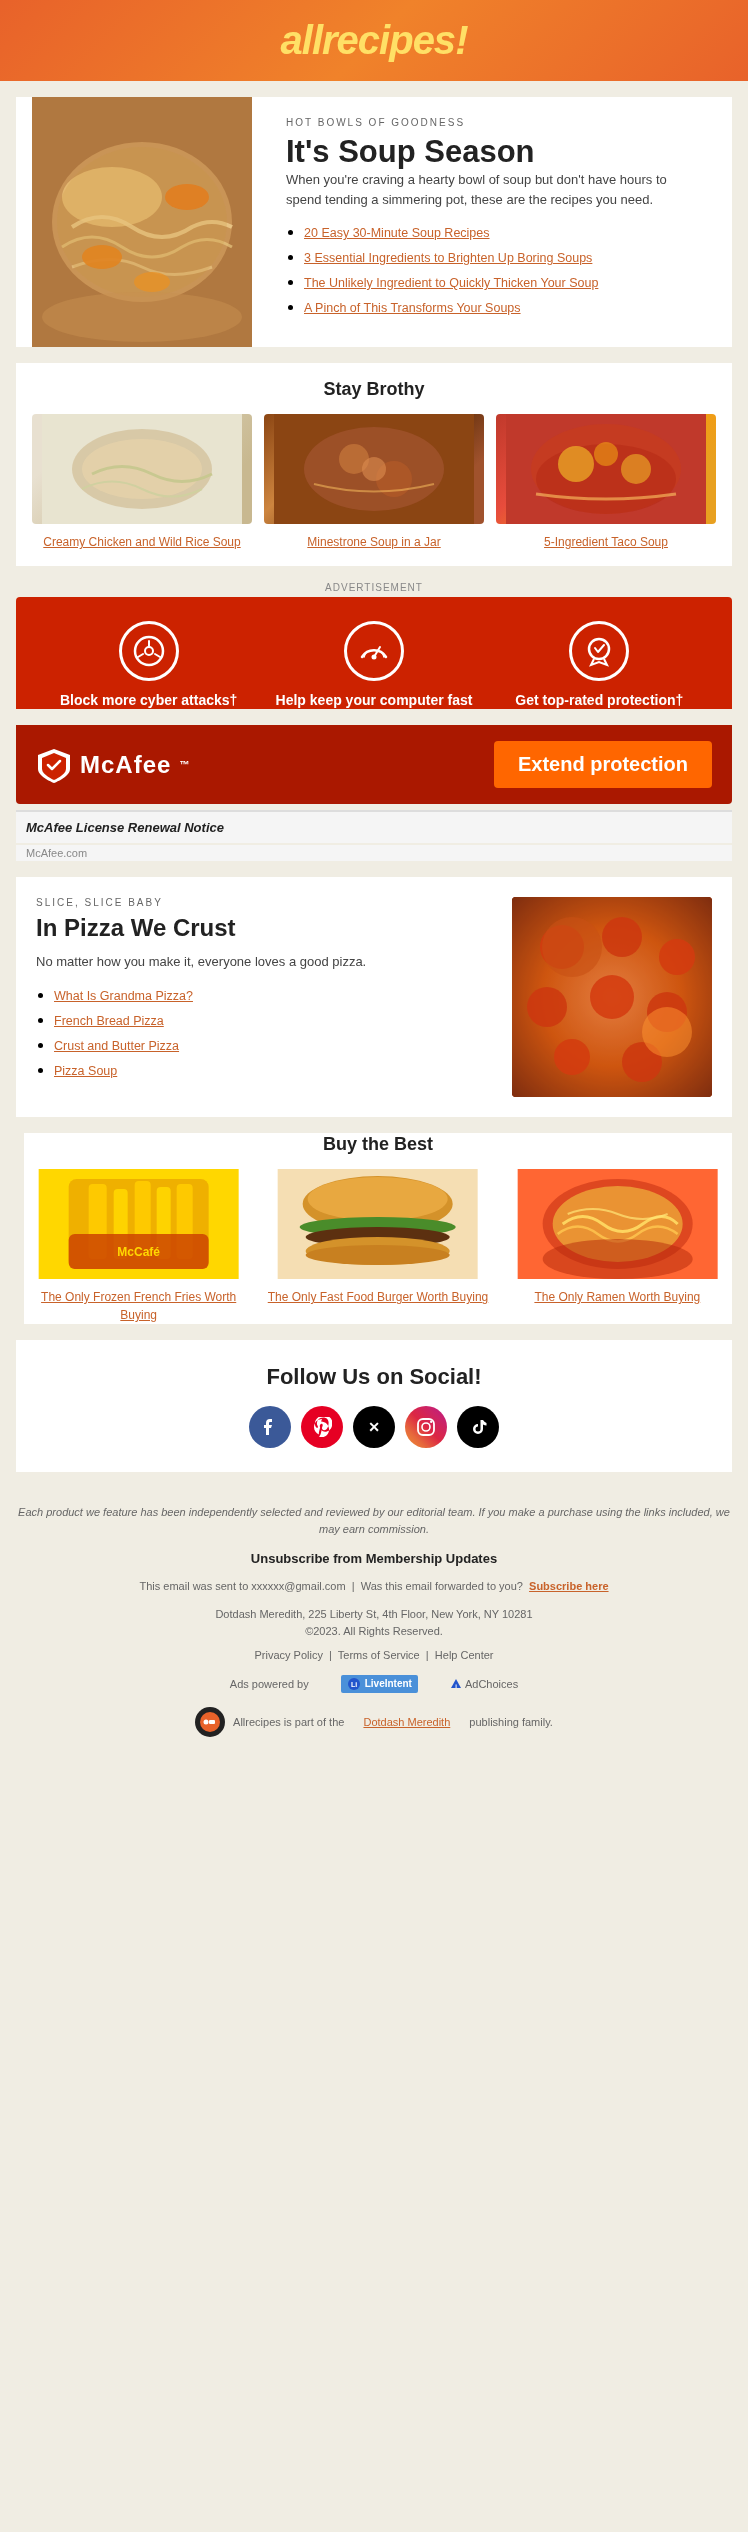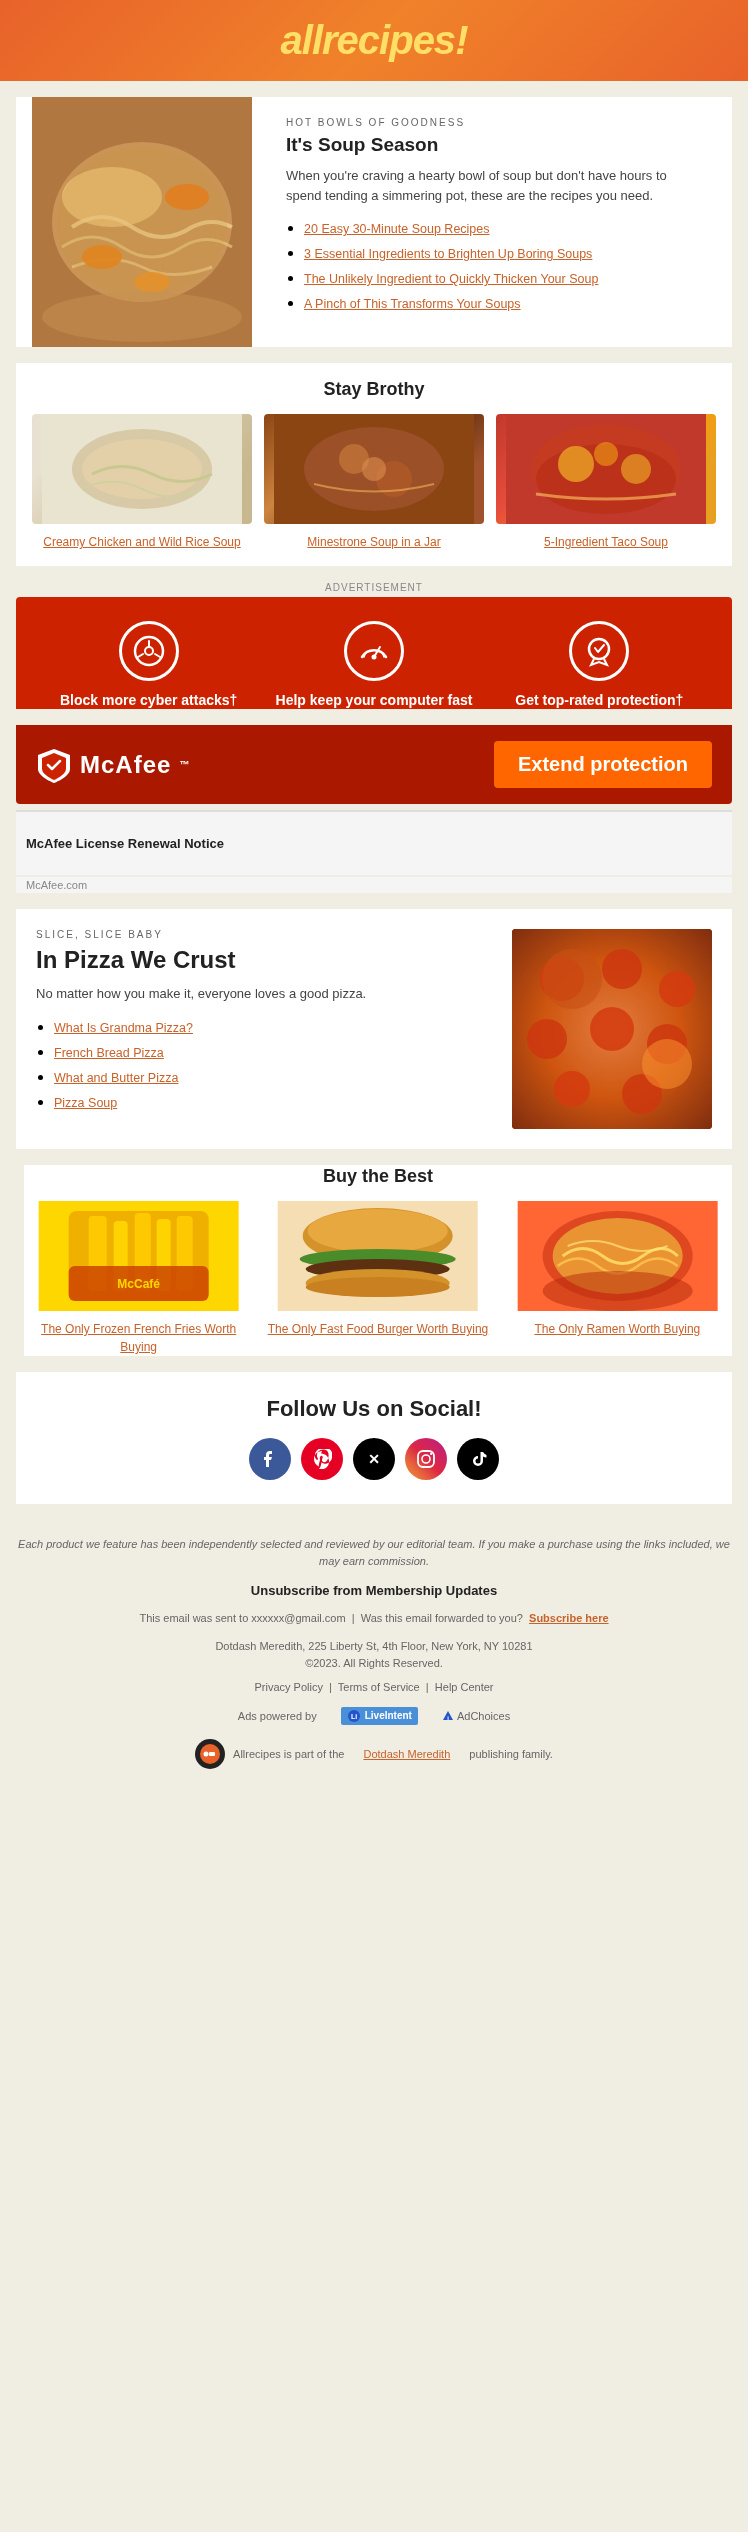--- a/index.html
+++ b/index.html
@@ -51,24 +51,23 @@
       flex: 1;
     }
     .soup-label {
       font-size: 10px;
       letter-spacing: 2px;
       text-transform: uppercase;
       color: #666;
       margin-bottom: 6px;
     }
     .soup-title {
-      font-size: 19px;
+      font-size: 31px;
       font-weight: bold;
       color: #222;
-      margin-bottom: 10px;
     }
     .soup-desc {
       font-size: 13px;
       color: #444;
       line-height: 1.5;
       margin-bottom: 14px;
     }
     .soup-links {
       list-style: disc;
       padding-left: 18px;
@@ -191,26 +190,27 @@
       font-size: 20px;
       font-weight: bold;
       padding: 12px 24px;
       border-radius: 4px;
       text-decoration: none;
       border: none;
       cursor: pointer;
     }
     .mcafee-notice {
       margin: 6px 16px 0 16px;
-      padding: 24px 10px;
+      padding: 8px 10px;
       background: #f5f5f5;
       font-size: 13px;
       font-weight: bold;
       color: #222;
       border-top: 2px solid #ddd;
+      font-style: italic;
     }
     .mcafee-url {
       font-size: 11px;
       color: #888;
       margin: 2px 16px 16px 16px;
       padding: 2px 10px;
       background: #f5f5f5;
     }
 
     
@@ -392,21 +392,21 @@
       margin-bottom: 14px;
     }
     .footer-links a {
       color: #666;
       text-decoration: none;
     }
     .footer-ads {
       display: flex;
       justify-content: center;
       align-items: center;
-      gap: 24px;
+      gap: 32px;
       margin-bottom: 14px;
       font-size: 11px;
       color: #666;
     }
     .liveintent-logo {
       display: inline-flex;
       align-items: center;
       gap: 4px;
       background: #4a90d9;
       color: white;
@@ -617,21 +617,21 @@
   <div class="mcafee-url">McAfee.com</div>
 
   <div class="pizza-section">
     <div class="pizza-content">
       <div class="pizza-label">SLICE, SLICE BABY</div>
       <div class="pizza-title">In Pizza We Crust</div>
       <div class="pizza-desc">No matter how you make it, everyone loves a good pizza.</div>
       <ul class="pizza-links">
         <li><a href="#">What Is Grandma Pizza?</a></li>
         <li><a href="#">French Bread Pizza</a></li>
-        <li><a href="#">What and Butter Pizza</a></li>
+        <li><a href="#">Crust and Butter Pizza</a></li>
         <li><a href="#">Pizza Soup</a></li>
       </ul>
     </div>
     <div class="pizza-image">
       <svg width="200" height="200" viewBox="0 0 200 200">
         <rect width="200" height="200" fill="#8b2500"></rect>
         <rect width="200" height="200" fill="url(#pizzaGrad)" opacity="0.9"></rect>
         <defs>
           <radialGradient id="pizzaGrad" cx="50%" cy="50%" r="70%">
             <stop offset="0%" stop-color="#e87840"></stop>

